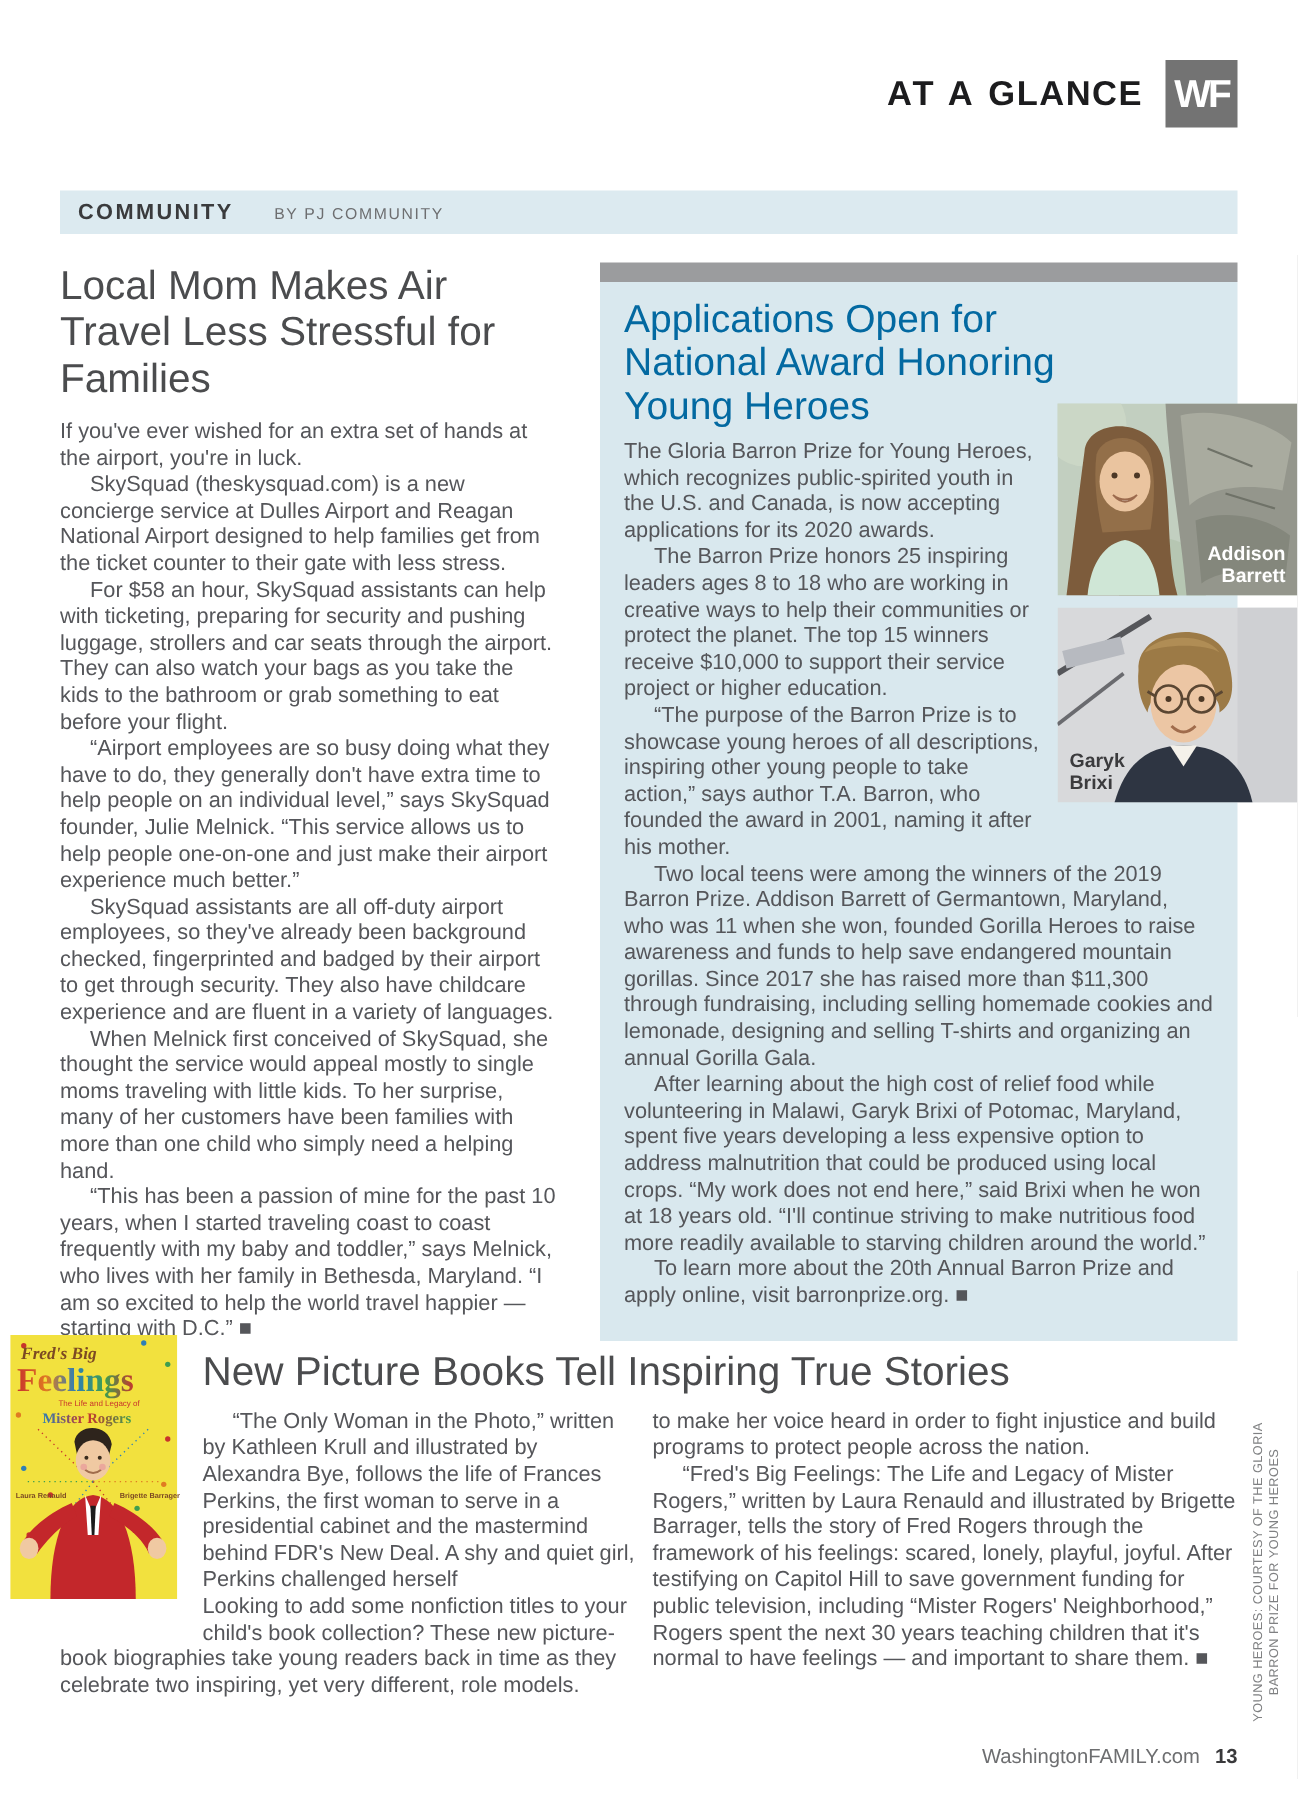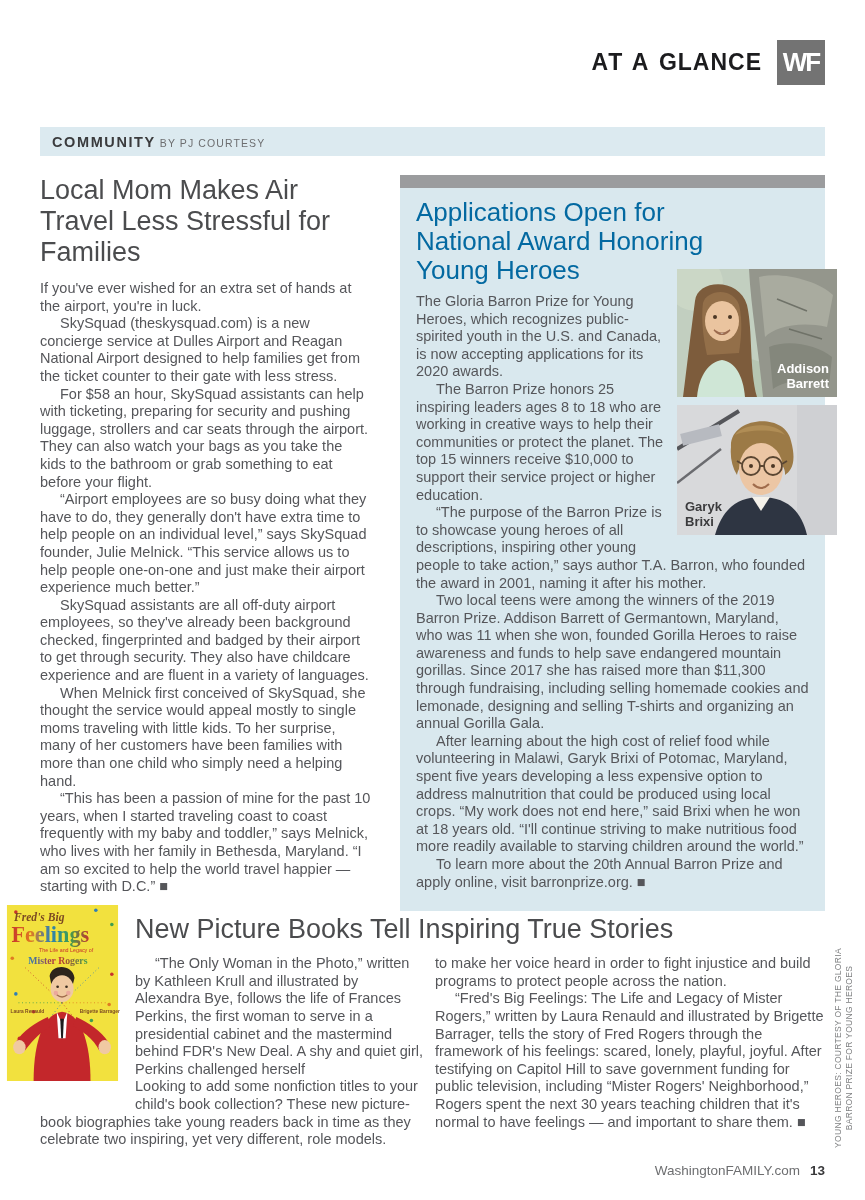--- a/index.html
+++ b/index.html
@@ -19,21 +19,21 @@
   .kicker .bold { font-weight:800; letter-spacing:1px; }
   .wf-logo {
     width:48px; height:45px; background:#737373; color:#ffffff;
     display:flex; align-items:center; justify-content:center;
     font-weight:800; font-size:26px; letter-spacing:-2px;
   }
 
   
   .section-bar {
     margin-top:42px; height:29px; background:#dceaf0;
-    display:flex; align-items:center; padding-left:12px; gap:4px;
+    display:flex; align-items:center; padding-left:12px; gap:27px;
   }
   .section-title { font-size:14.5px; font-weight:700; letter-spacing:1.6px; color:#3a3b3d; }
   .section-byline { font-size:10.5px; letter-spacing:1.1px; color:#6d6e70; padding-top:2px; }
 
   
   .top-grid { margin-top:19px; display:flex; gap:28px; align-items:flex-start; }
   .left-article { width:332px; flex:none; }
   h1.art-title {
     font-size:27px; line-height:31px; font-weight:300; color:#4b4c4e;
     max-width:312px; margin-bottom:12px;
@@ -42,21 +42,21 @@
   p.indent { text-indent:20px; }
 
   
   .blue-box { flex:1; min-width:0; }
   .box-top-bar { height:13px; background:#9b9c9e; }
   .box-inner { background:#d9e8ee; padding:10px 16px 20px 16px; }
   h2.box-title {
     font-size:26px; line-height:29px; font-weight:300; color:#0369a1;
     max-width:330px; margin-bottom:8px;
   }
-  .photos-float { float:right; width:188px; margin:-24px -56px 10px 12px; }
+  .photos-float { float:right; width:160px; margin:-24px -56px 10px 12px; }
   .photo { position:relative; width:160px; }
   .photo + .photo { margin-top:8px; }
   .photo svg { display:block; width:100%; height:100%; }
   .photo-caption { position:absolute; font-size:13px; line-height:15px; font-weight:600; }
   .caption-addison { right:8px; bottom:6px; text-align:right; color:#ffffff; }
   .caption-garyk { left:8px; bottom:6px; text-align:left; color:#3b3b3d; }
 
   
   .bottom-section { position:relative; margin-top:2px; }
   h2.bottom-title {
@@ -94,21 +94,21 @@
     <header class="masthead">
       <div class="kicker">
         <span class="light">AT A</span>
         <span class="bold">GLANCE</span>
       </div>
       <div class="wf-logo">WF</div>
     </header>
 
     <div class="section-bar">
       <span class="section-title">COMMUNITY</span>
-      <span class="section-byline">BY PJ COURTESY</span>
+      <span class="section-byline">BY PJ COMMUNITY</span>
     </div>
 
     <div class="top-grid">
 
       <article class="left-article">
         <h1 class="art-title">Local Mom Makes Air Travel Less Stressful for Families</h1>
         <p class="body">If you've ever wished for an extra set of hands at the airport, you're in luck.</p>
         <p class="body indent">SkySquad (theskysquad.com) is a new concierge service at Dulles Airport and Reagan National Airport designed to help families get from the ticket counter to their gate with less stress.</p>
         <p class="body indent">For $58 an hour, SkySquad assistants can help with ticketing, preparing for security and pushing luggage, strollers and car seats through the airport. They can also watch your bags as you take the kids to the bathroom or grab something to eat before your flight.</p>
         <p class="body indent">“Airport employees are so busy doing what they have to do, they generally don't have extra time to help people on an individual level,” says SkySquad founder, Julie Melnick. “This service allows us to help people one-on-one and just make their airport experience much better.”</p>

